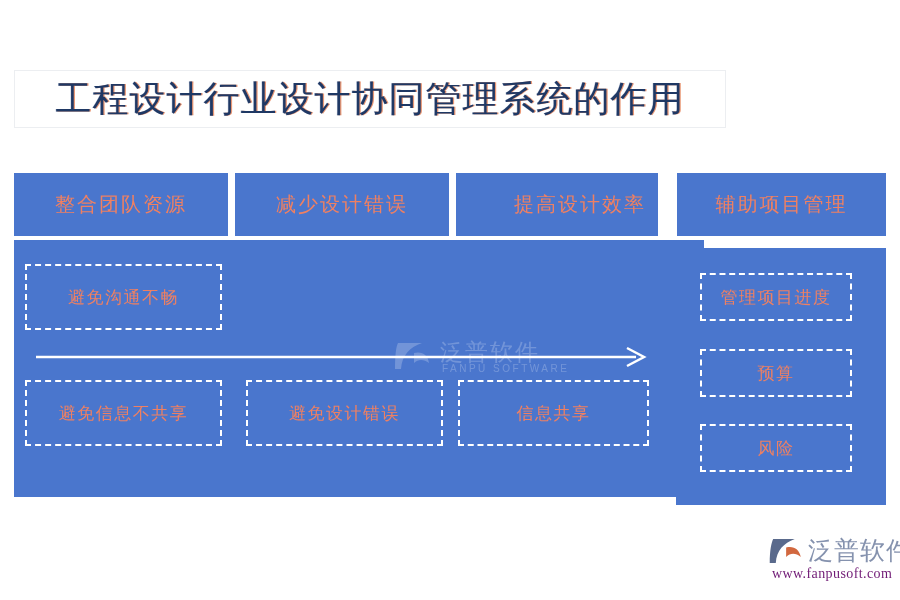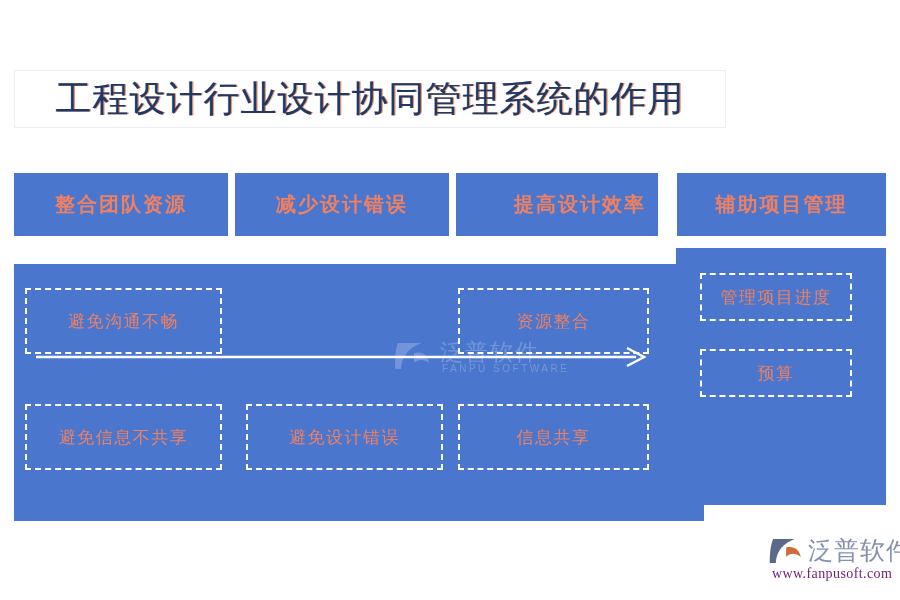--- a/index.html
+++ b/index.html
@@ -51,41 +51,40 @@
     height: 63px;
   }
   .header-box {
     position: absolute;
     top: 0;
     height: 63px;
     background: #4a76cd;
     display: flex;
     align-items: center;
     justify-content: center;
-    font-weight: bold;
   }
   .header-box .label {
     font-size: 20px;
     color: #ef8062;
     letter-spacing: 2px;
     white-space: nowrap;
   }
   .hb0 { left: 0px;   width: 214px; }
   .hb1 { left: 221px; width: 214px; }
   .hb2 { left: 442px; width: 202px; padding-left: 46px; }
   .hb3 { left: 663px; width: 209px; }
 
   
   .panel {
     position: absolute;
     background: #4a76cd;
   }
   .panel-left {
     left: 14px;
-    top: 264px;
+    top: 240px;
     width: 690px;
     height: 257px;
     text-align: right;
   }
   .panel-right {
     left: 676px;
     top: 248px;
     width: 210px;
     height: 257px;
   }
@@ -216,41 +215,41 @@
     <div class="header-box hb3">
       <span class="label">辅助项目管理</span>
     </div>
   </div>
 
   <div class="panel panel-left">
 
     <div class="cell lc-r0 lc-c0">
       <span class="label">避免沟通不畅</span>
     </div>
-    <div class="cell lc-r0 lc-c2">
-      <span class="label">资源整合</span>
-    </div>
 
     <div class="cell lc-r1 lc-c0">
       <span class="label">避免信息不共享</span>
     </div>
     <div class="cell lc-r1 lc-c1">
       <span class="label">避免设计错误</span>
     </div>
     <div class="cell lc-r1 lc-c2">
       <span class="label">信息共享</span>
     </div>
   </div>
 
   <div class="panel panel-right">
     <div class="cell rc rc-0">
       <span class="label">管理项目进度</span>
     </div>
     <div class="cell rc rc-1">
       <span class="label">预算</span>
+    </div>
+    <div class="cell rc rc-2">
+      <span class="label">风险</span>
     </div>
   </div>
 
   <div class="wm-center">
     <svg class="wm-mark" width="44" height="34" viewBox="0 0 44 34">
       <path d="M6 4 L30 4 C18 8 10 16 9 30 L3 30 C3 16 4 8 6 4 Z" fill="#ffffff"></path>
       <path d="M22 14 C30 12 36 16 37 24 C32 20 26 20 22 24 Z" fill="#ffffff"></path>
     </svg>
     <div class="wm-cn">泛普软件</div>
     <div class="wm-en">FANPU SOFTWARE</div>

